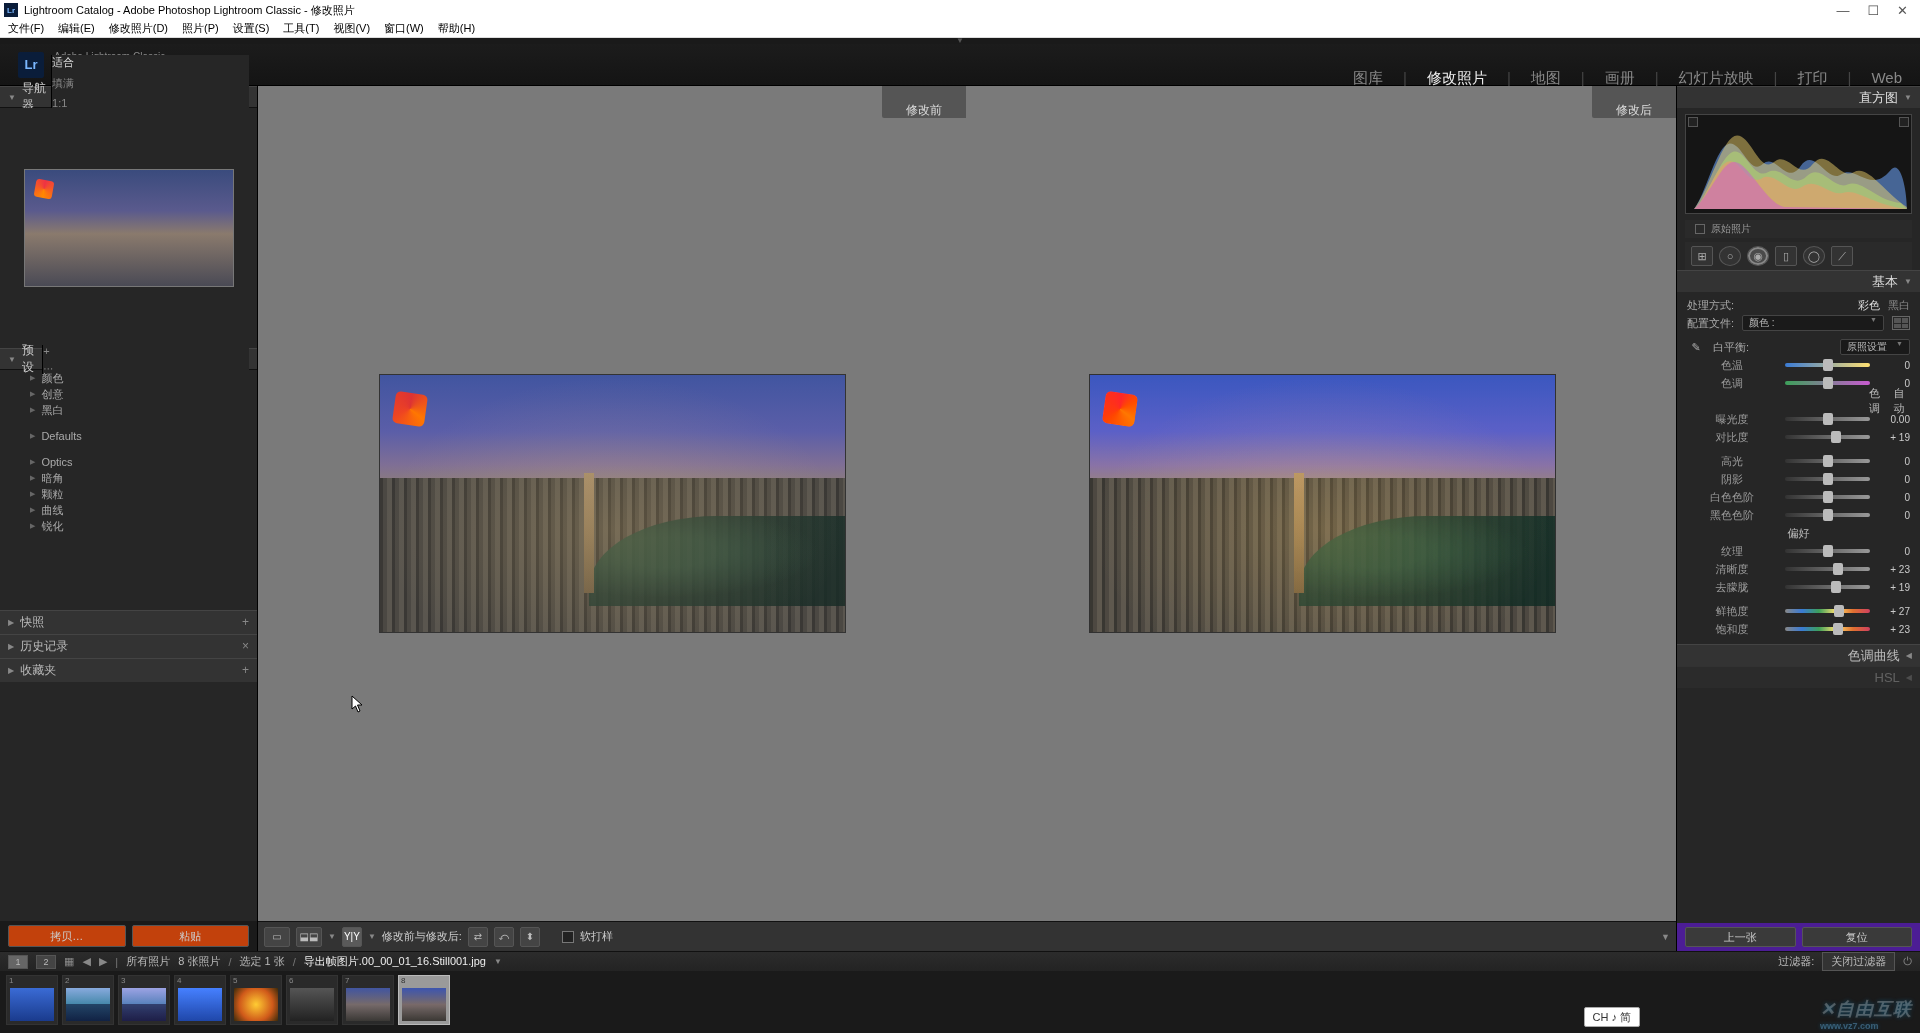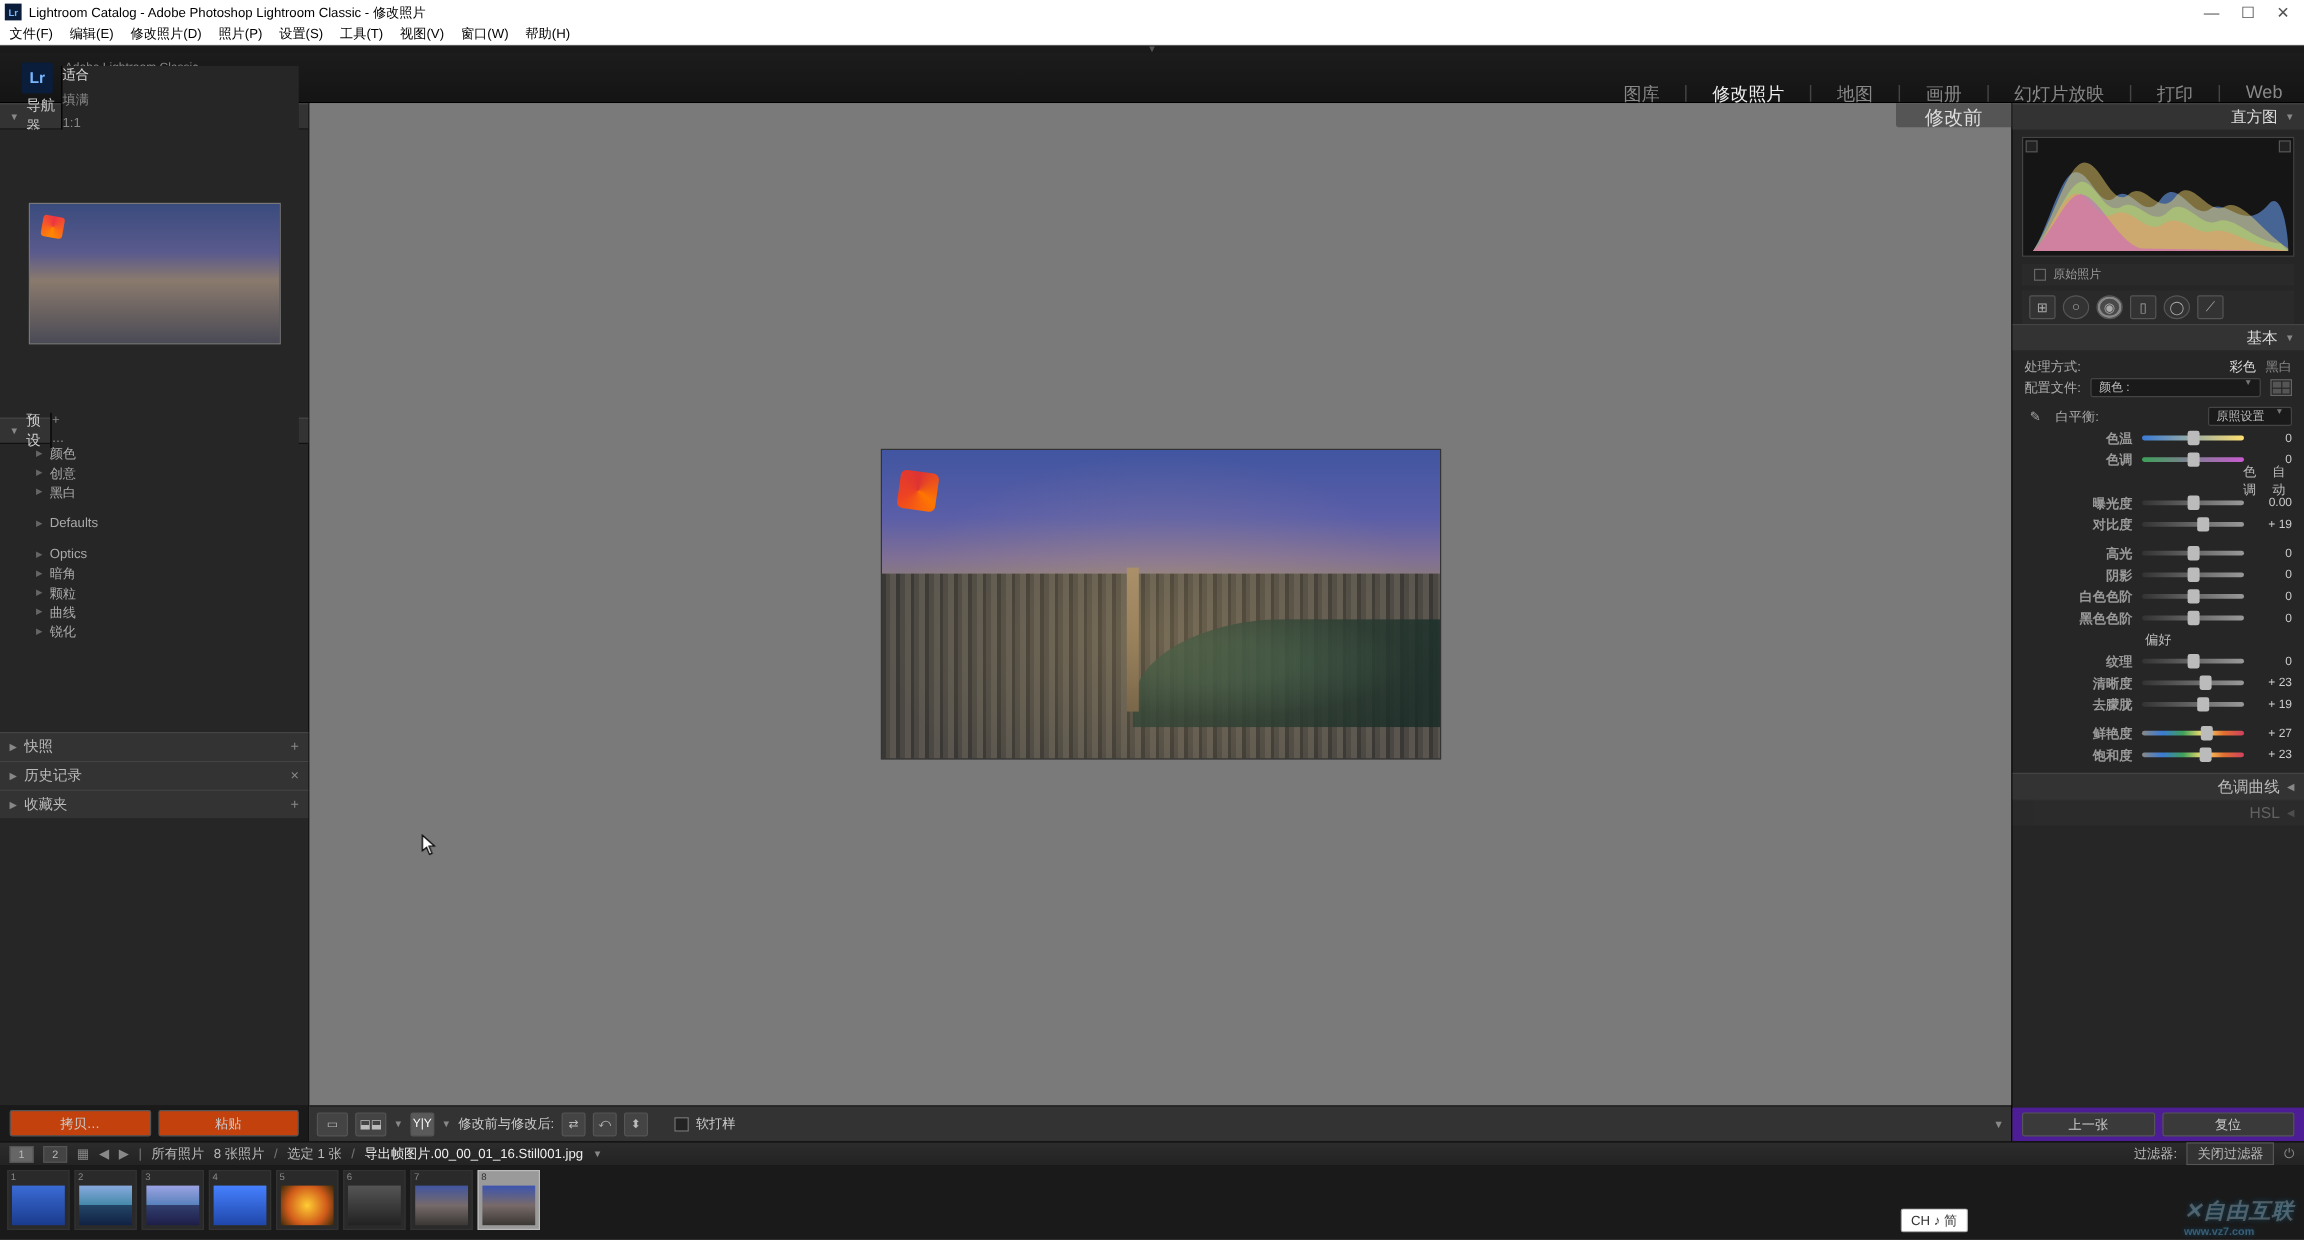--- a/index.html
+++ b/index.html
@@ -49,21 +49,21 @@
 .collapsed-head{height:24px; background:#333; display:flex; align-items:center; padding:0 8px; font-size:12px; color:#bbb; border-top:1px solid #444; cursor:pointer;}
 .collapsed-head .tri{font-size:8px; color:#888; margin-right:6px;}
 .collapsed-head .plus{margin-left:auto; color:#888;}
 .btn-row{height:30px; display:flex; gap:6px; padding:4px 8px; background:#1a1a1a;}
 .btn-row button{flex:1; background:#c2410c; border:1px solid #555; color:#ccc; font-size:11px; border-radius:2px; cursor:pointer;}
 
 
 .center { flex: 1; display: flex; flex-direction: column; background: #7a7a7a; }
 .compare { flex: 1; display: flex; gap: 2px; }
 .half { flex: 1; background: #7a7a7a; display: flex; flex-direction: column; position:relative;}
-.half .label { position:absolute; top:0; right:0; height:20px; background:#555; color:#ddd; font-size:16px; padding:2px 24px; border-bottom-left-radius:2px;}
+.half .label { position:absolute; top:0; right:0; height:20px; background:#555; color:#ddd; font-size:12px; padding:16px 24px; border-bottom-left-radius:2px;}
 .half .img-hold{flex:1; display:flex; align-items:center; justify-content:center;}
 .city{width:465px; height:257px; position:relative; background:
   linear-gradient(180deg,#4155a0 0%,#5b5ea8 22%,#7f6f95 35%,#8a7b7d 42%,#766a6a 50%,#5d5a58 55%,#4a4a46 100%);
   overflow:hidden; box-shadow:0 0 0 1px #333;}
 .city.after{filter:saturate(1.25) brightness(1.05) contrast(1.06);}
 .city .o-logo{position:absolute; left:14px; top:18px; width:32px; height:32px; border-radius:5px; background:conic-gradient(#d33 0deg,#f70 120deg,#e42 240deg,#d33 360deg); transform:rotate(8deg);}
 .city .skyline{position:absolute; left:0; right:0; top:40%; bottom:0; background:
   repeating-linear-gradient(90deg,#3a3835 0 3px,#4b4843 3px 7px,#5a564f 7px 12px),
   radial-gradient(ellipse at 40% 30%,rgba(255,210,120,.35),transparent 60%),
   radial-gradient(ellipse at 70% 40%,rgba(255,190,90,.25),transparent 60%),
@@ -97,21 +97,21 @@
 .orig-row{height:18px; background:#2a2a2a; font-size:10px; color:#999; display:flex; align-items:center; padding:0 10px; margin:0 8px 4px; gap:6px;}
 .orig-row .box{width:10px; height:10px; border:1px solid #666;}
 .tool-strip{height:28px; margin:0 8px; background:#2a2a2a; display:flex; align-items:center; gap:6px; padding:0 6px;}
 .tool-strip .t{width:22px; height:20px; border:1px solid #555; background:#333; border-radius:2px; cursor:pointer; display:flex; align-items:center; justify-content:center; font-size:11px; color:#aaa;}
 .tool-strip .t.round{border-radius:50%;}
 .tool-strip .t.on{background:#4a4a4a; box-shadow:inset 0 0 0 2px #888;}
 .rp-sec-head{height:22px; background:#333; display:flex; align-items:center; justify-content:flex-end; padding:0 8px; color:#ddd; font-size:13px; border-top:1px solid #444; gap:6px; cursor:pointer;}
 .rp-sec-head .tri{font-size:8px; color:#888;}
 .rp-body{padding:4px 10px 6px; font-size:11px; color:#aaa;}
 .rp-row{display:flex; align-items:center; height:18px; gap:8px;}
-.rp-row .lab{width:90px; text-align:right; color:#999; font-size:11px;font-weight:bold;}
+.rp-row .lab{width:90px; text-align:center; color:#999; font-size:11px;}
 .rp-row .val{width:32px; text-align:right; color:#ccc; font-size:10px;}
 .rp-row .slider{flex:1; height:4px; position:relative; border-radius:2px;}
 .rp-row .slider .knob{position:absolute; top:-4px; width:10px; height:12px; background:#bbb; border-radius:2px; transform:translateX(-50%);}
 .slider.gray{background:linear-gradient(90deg,#333,#999);}
 .slider.temp{background:linear-gradient(90deg,#3a7bd5,#ffe070);}
 .slider.tint{background:linear-gradient(90deg,#3da05a,#c85ad0);}
 .slider.sat{background:linear-gradient(90deg,#888,#3a7bd5 20%,#3da05a 40%,#ffe070 60%,#e07030 80%,#d04060);}
 .rp-divider{height:18px; display:flex; align-items:center; justify-content:flex-end; gap:10px; color:#bbb; font-size:11px; padding:0 2px;}
 .rp-divider .left{margin-right:auto; color:#888;}
 .rp-foot{height:28px; background:#4c1d95; display:flex; gap:6px; padding:4px 8px;}
@@ -314,20 +314,35 @@
             </div>
           <svg class="arrows">
               <defs>
                 <marker id="ah" markerWidth="10" markerHeight="10" refX="8" refY="3" orient="auto">
                   <path d="M0,0 L9,3 L0,6 Z" fill="#e00"></path>
                 </marker>
               </defs>
             <line x1="220" y1="530" x2="100" y2="590" stroke="#e00" stroke-width="3" marker-start="url(#ah)"></line>
           </svg>
         </div>
+        <div class="half">
+          <div class="label">修改后</div>
+          <div class="img-hold">
+              <div class="city after">
+                <div class="o-logo"></div>
+                <div class="skyline"></div>
+                <div class="river"></div>
+                <div class="tower"></div>
+                <div class="glow"></div>
+              </div>
+            </div>
+          <svg class="arrows">
+            <line x1="-40" y1="460" x2="-160" y2="590" stroke="#e00" stroke-width="3" marker-start="url(#ah)"></line>
+          </svg>
+        </div>
       </div>
       <div class="tool">
         <div class="btn">▭</div>
         <div class="btn">⬓⬓</div>
         <span class="dd">▼</span>
         <div class="btn small act">Y|Y</div>
         <span class="dd">▼</span>
         <span>修改前与修改后:</span>
         <div class="btn small">⇄</div>
         <div class="btn small">⤺</div>

